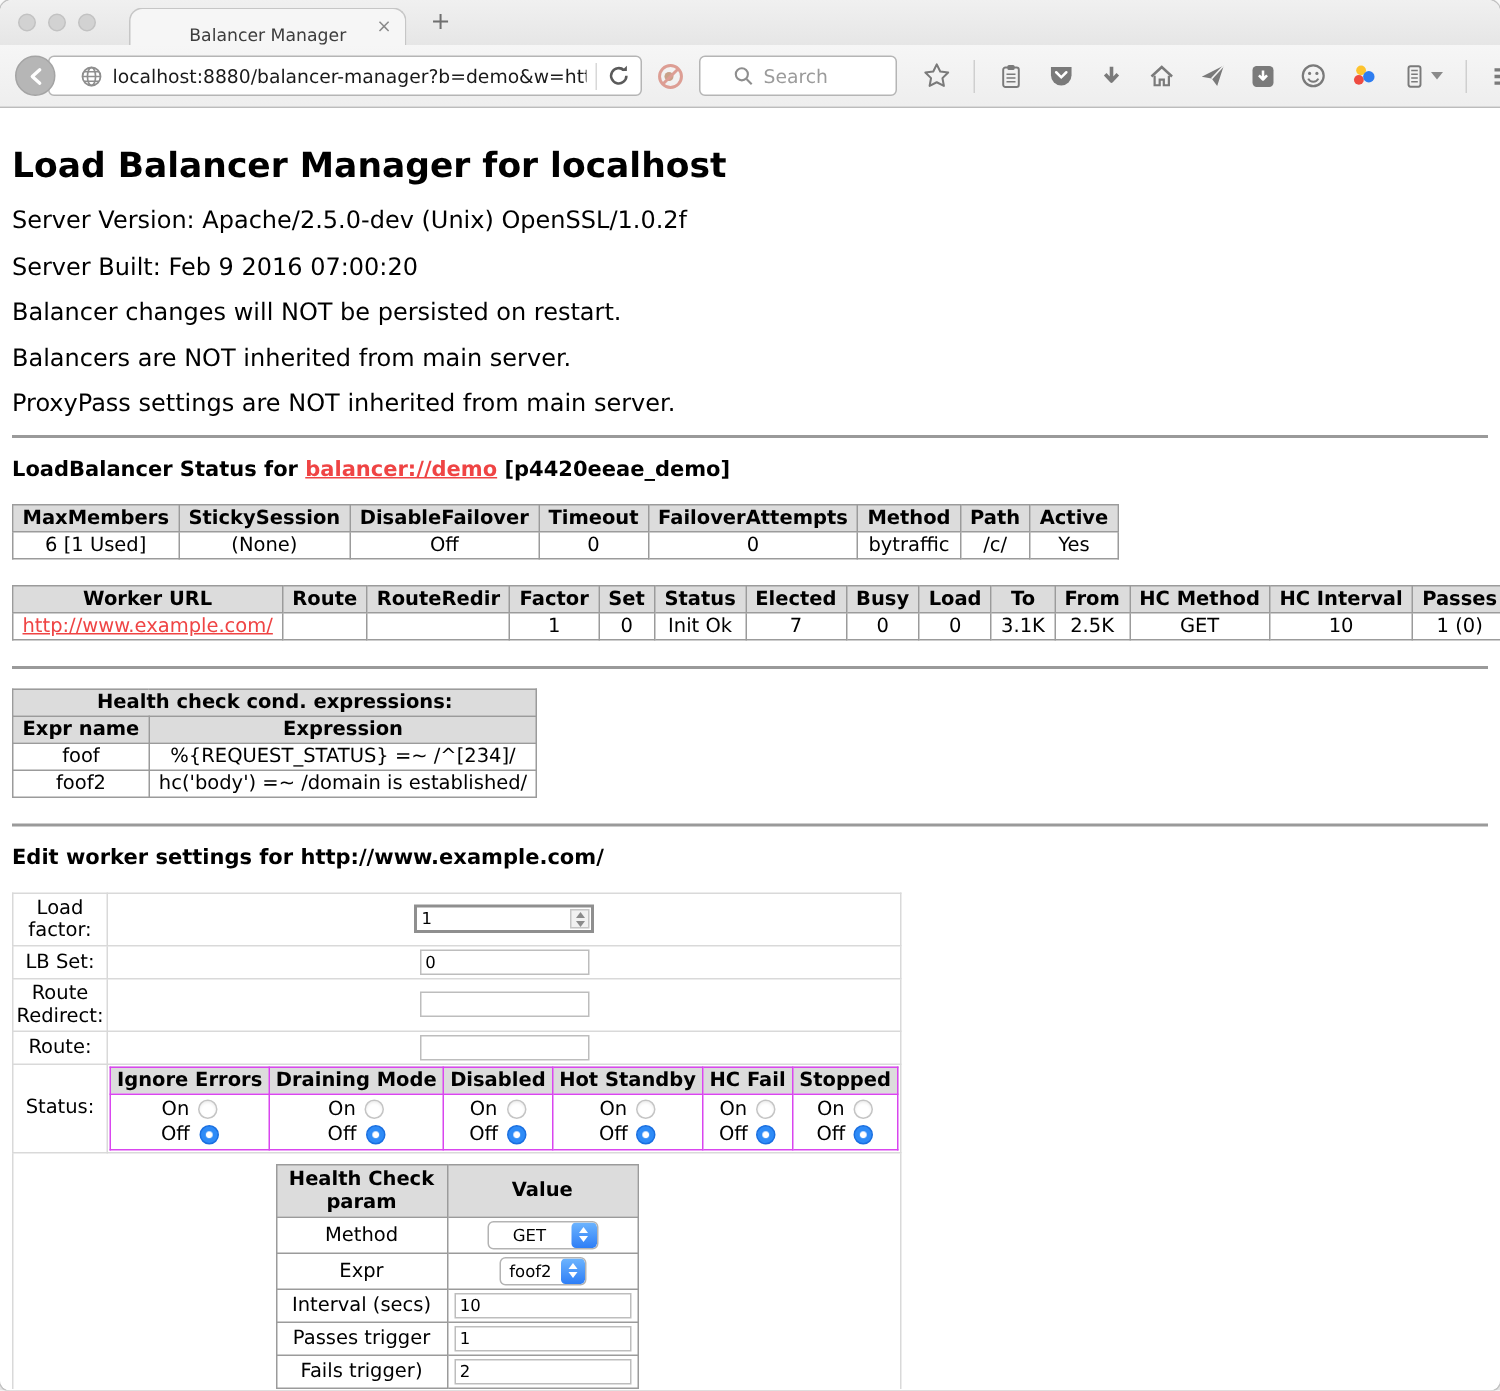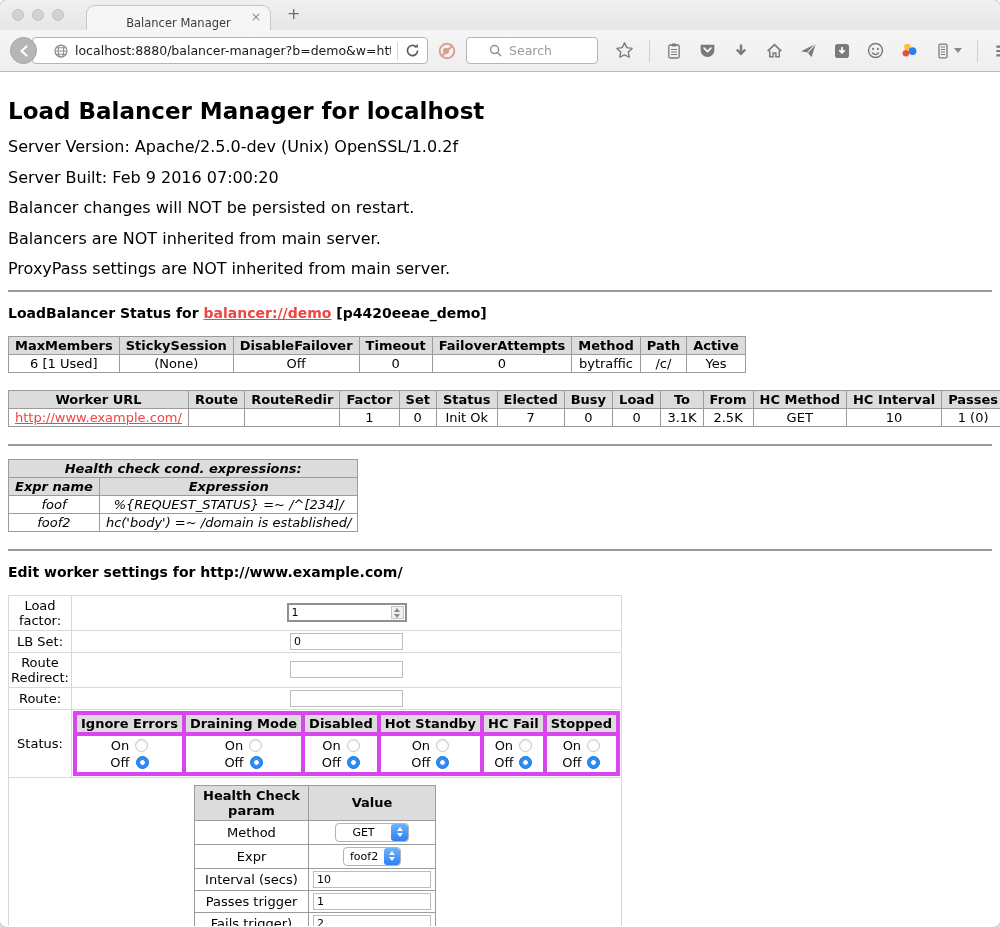--- a/index.html
+++ b/index.html
@@ -43,38 +43,38 @@
   hr.rule { border:none; border-top:2px solid #9a9a9a; margin:13px 0; }
   h3.sect { font-size:14px; font-weight:bold; margin:13px 0 15px; }
   a.vlink { color:#ef4444; text-decoration:underline; font-weight:inherit; }
 
   table.data { border-collapse:collapse; font-size:13px; margin-bottom:17px; }
   table.data th, table.data td { border:1px solid #9b9b9b; padding:1px 6px; text-align:center; white-space:nowrap; }
   table.data th { background:#dcdcdc; font-weight:bold; }
   table.balancer { width:614px; }
   table.worker { width:984px; }
   table.worker td.urlcell { text-align:right; }
-  table.expr { width:312px;font-style:italic; }
+  table.expr { width:312px; }
 
   
   table.form { border-collapse:collapse; width:565px; font-size:13px; border:1px solid #c2c2c2; }
   table.form > tbody > tr > td { border:1px solid #d9d9d9; padding:2px; }
   td.flabel { width:100px; text-align:center; }
   td.fval { text-align:center; }
   input.txt { width:113px; height:17px; border:1px solid #bdbdbd; font-size:11px; padding:1px 3px;
               font-family:"DejaVu Sans", sans-serif; }
   .numwrap { display:inline-flex; width:120px; height:19px; border:2px solid #8f8f8f; background:#fff; align-items:stretch; }
   .numwrap .numval { flex:1; font-size:11px; padding:1px 3px; text-align:left; line-height:14px; }
   .spinner { width:13px; border-left:1px solid #bfbfbf; background:#f1f1f1; display:flex; flex-direction:column;
              align-items:center; justify-content:center; gap:2px; margin:1px; border:1px solid #c5c5c5; }
   .sp-up { width:0; height:0; border-left:3px solid transparent; border-right:3px solid transparent; border-bottom:4px solid #8b8b8b; }
   .sp-dn { width:0; height:0; border-left:3px solid transparent; border-right:3px solid transparent; border-top:4px solid #8b8b8b; }
 
   table.status { border-collapse:collapse; width:100%; font-size:13px; }
-  table.status th, table.status td { border:4px solid #d946ef; padding:1px 4px; text-align:center; }
+  table.status th, table.status td { border:1px solid #d946ef; padding:1px 4px; text-align:center; }
   table.status th { background:#dcdcdc; white-space:nowrap; }
   .radio-line { display:flex; justify-content:center; align-items:center; gap:6px; line-height:17px; }
   .radio { width:13px; height:13px; border-radius:50%; display:inline-block; }
   .radio.unsel { background:#fff; border:1px solid #c4c4c4; box-shadow:inset 0 1px 2px rgba(0,0,0,.08); }
   .radio.sel { background:radial-gradient(circle, #ffffff 0 2px, #2e8bf7 2.6px 100%); border:1px solid #1a6fe0; }
 
   table.hc { border-collapse:collapse; width:242px; font-size:13px; margin:5px auto;padding-left:48px; }
   table.hc th, table.hc td { border:1px solid #9b9b9b; padding:2px 4px; text-align:center; }
   table.hc th { background:#dcdcdc; }
   td.hcinput { text-align:left; }

